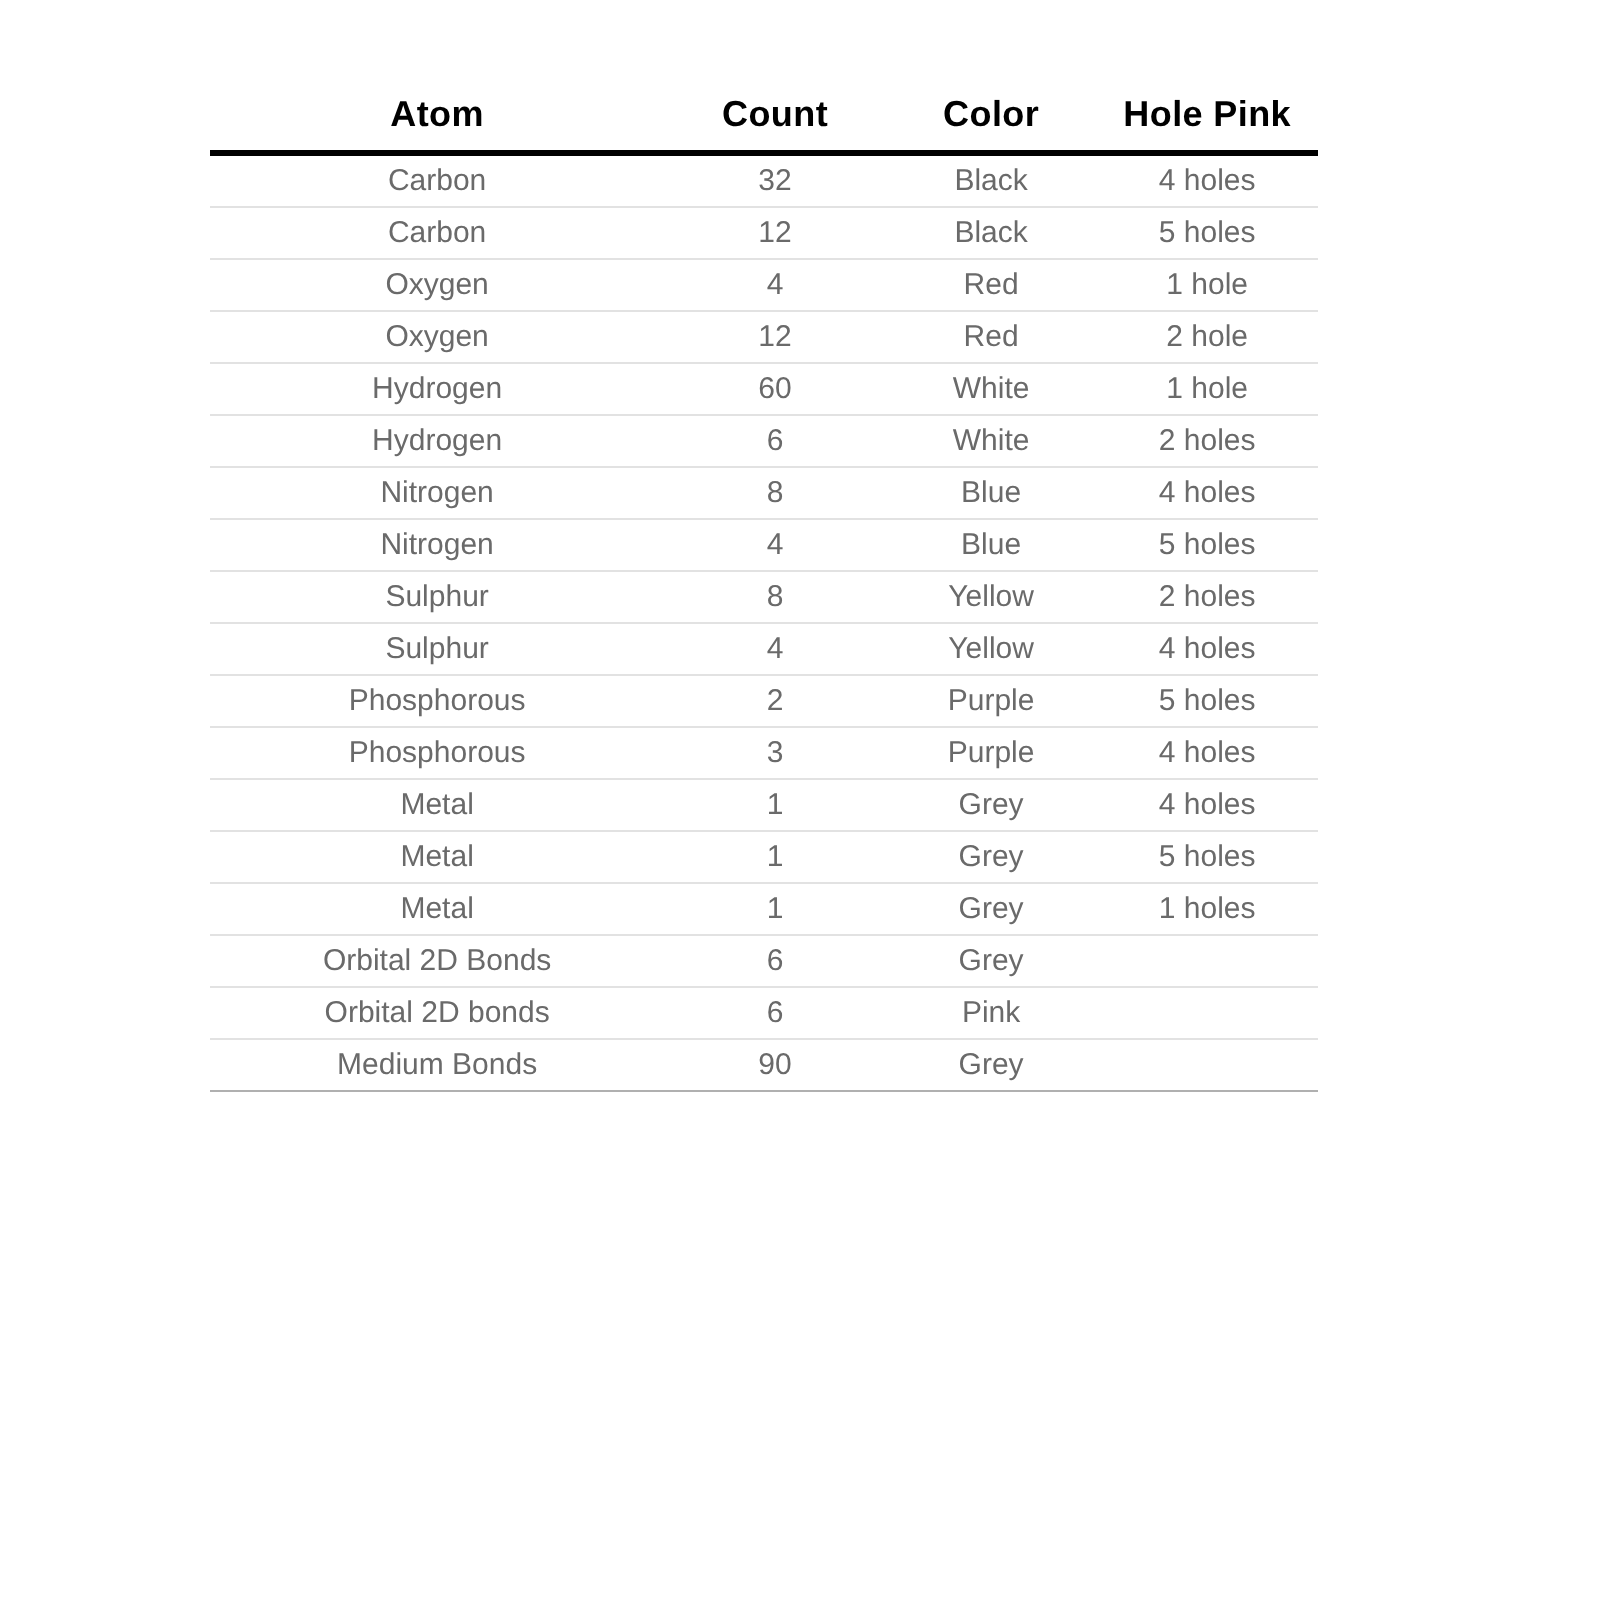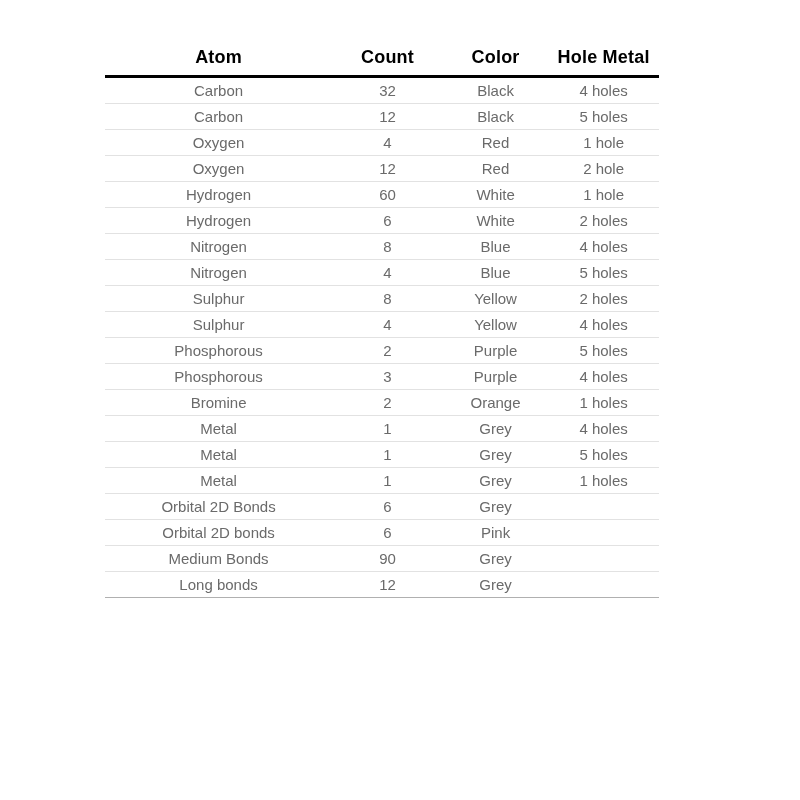--- a/index.html
+++ b/index.html
@@ -70,21 +70,21 @@
         <col class="c-atom">
         <col class="c-count">
         <col class="c-color">
         <col class="c-hole">
       </colgroup>
       <thead>
         <tr>
           <th>Atom</th>
           <th>Count</th>
           <th>Color</th>
-          <th>Hole Metal</th>
+          <th>Hole Pink</th>
         </tr>
       </thead>
       <tbody>
           <tr>
             <td>Carbon</td>
             <td>32</td>
             <td>Black</td>
             <td>4 holes</td>
           </tr>
           <tr>
@@ -147,26 +147,20 @@
             <td>Purple</td>
             <td>5 holes</td>
           </tr>
           <tr>
             <td>Phosphorous</td>
             <td>3</td>
             <td>Purple</td>
             <td>4 holes</td>
           </tr>
           <tr>
-            <td>Bromine</td>
-            <td>2</td>
-            <td>Orange</td>
-            <td>1 holes</td>
-          </tr>
-          <tr>
             <td>Metal</td>
             <td>1</td>
             <td>Grey</td>
             <td>4 holes</td>
           </tr>
           <tr>
             <td>Metal</td>
             <td>1</td>
             <td>Grey</td>
             <td>5 holes</td>
@@ -188,22 +182,16 @@
             <td>6</td>
             <td>Pink</td>
             <td></td>
           </tr>
           <tr>
             <td>Medium Bonds</td>
             <td>90</td>
             <td>Grey</td>
             <td></td>
           </tr>
-          <tr>
-            <td>Long bonds</td>
-            <td>12</td>
-            <td>Grey</td>
-            <td></td>
-          </tr>
         </tbody>
     </table>
   </div>
 </div>
 
 </body></html>

